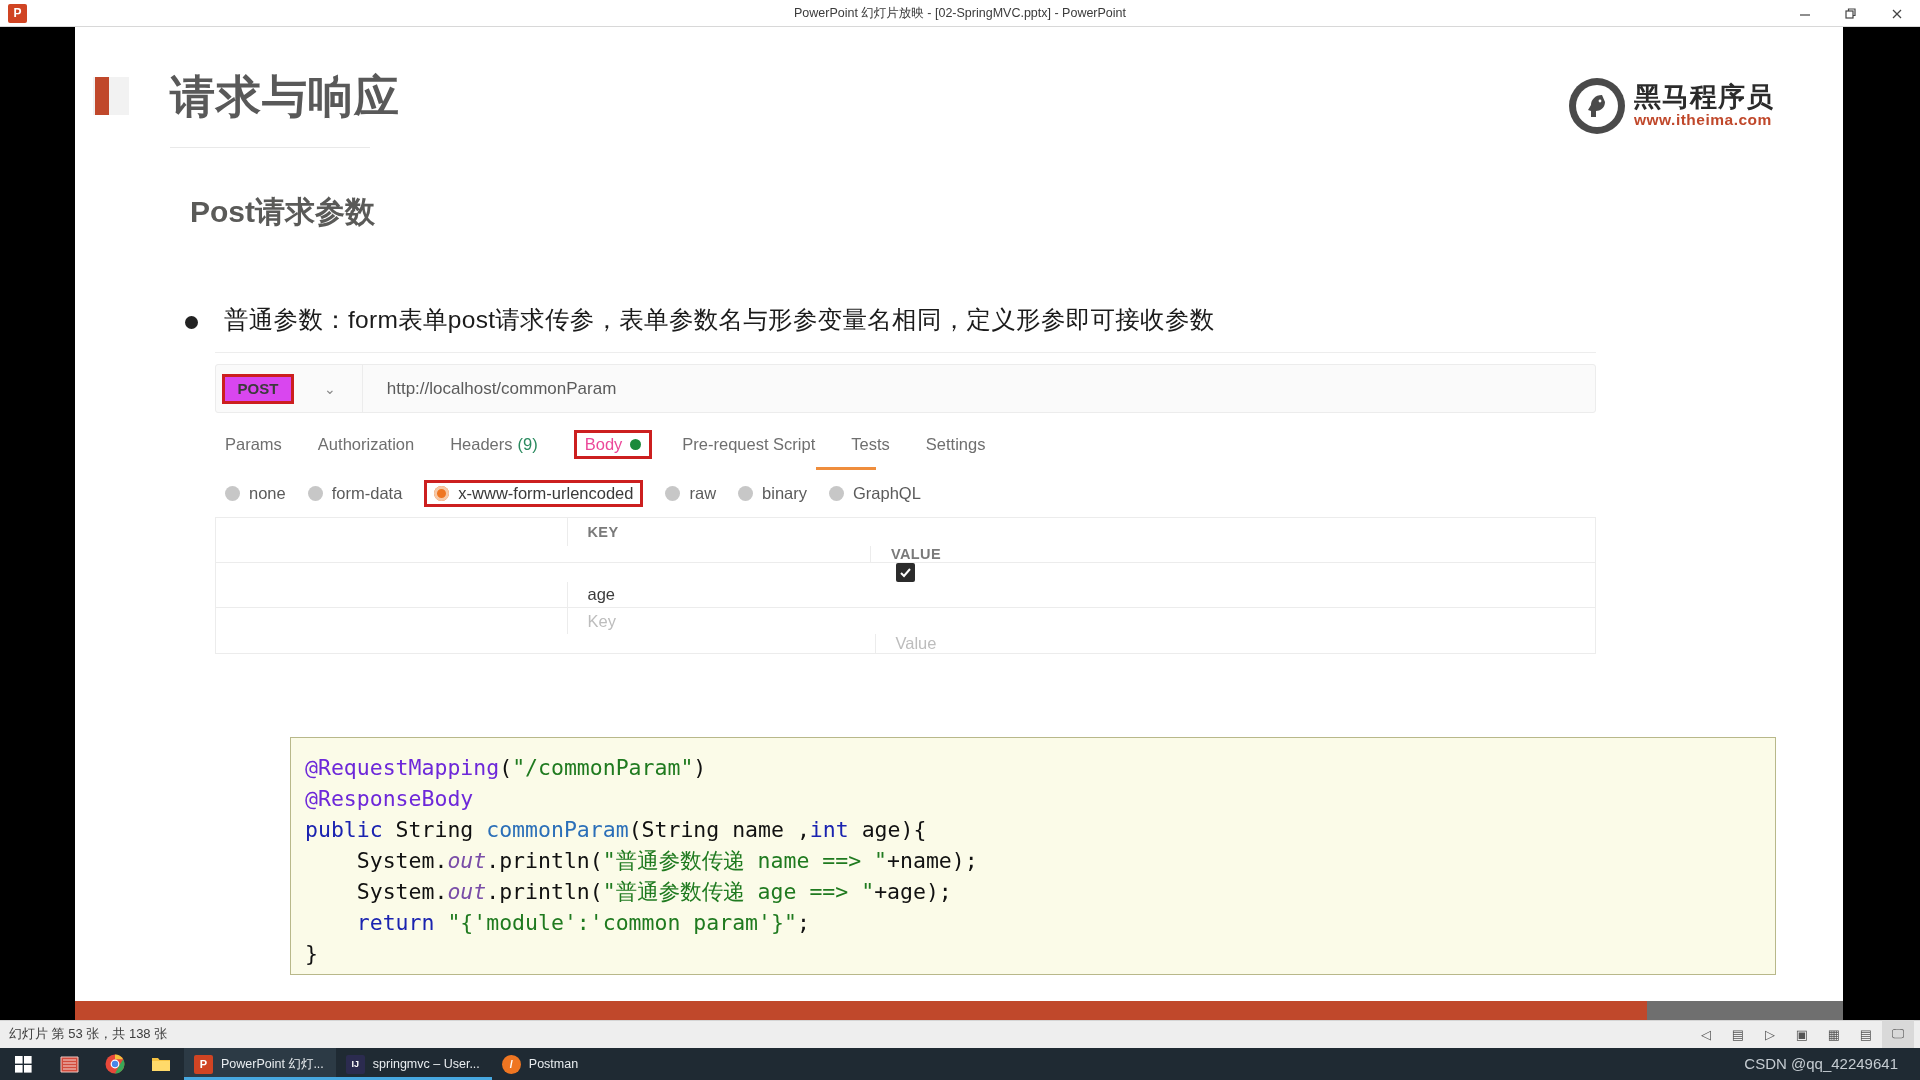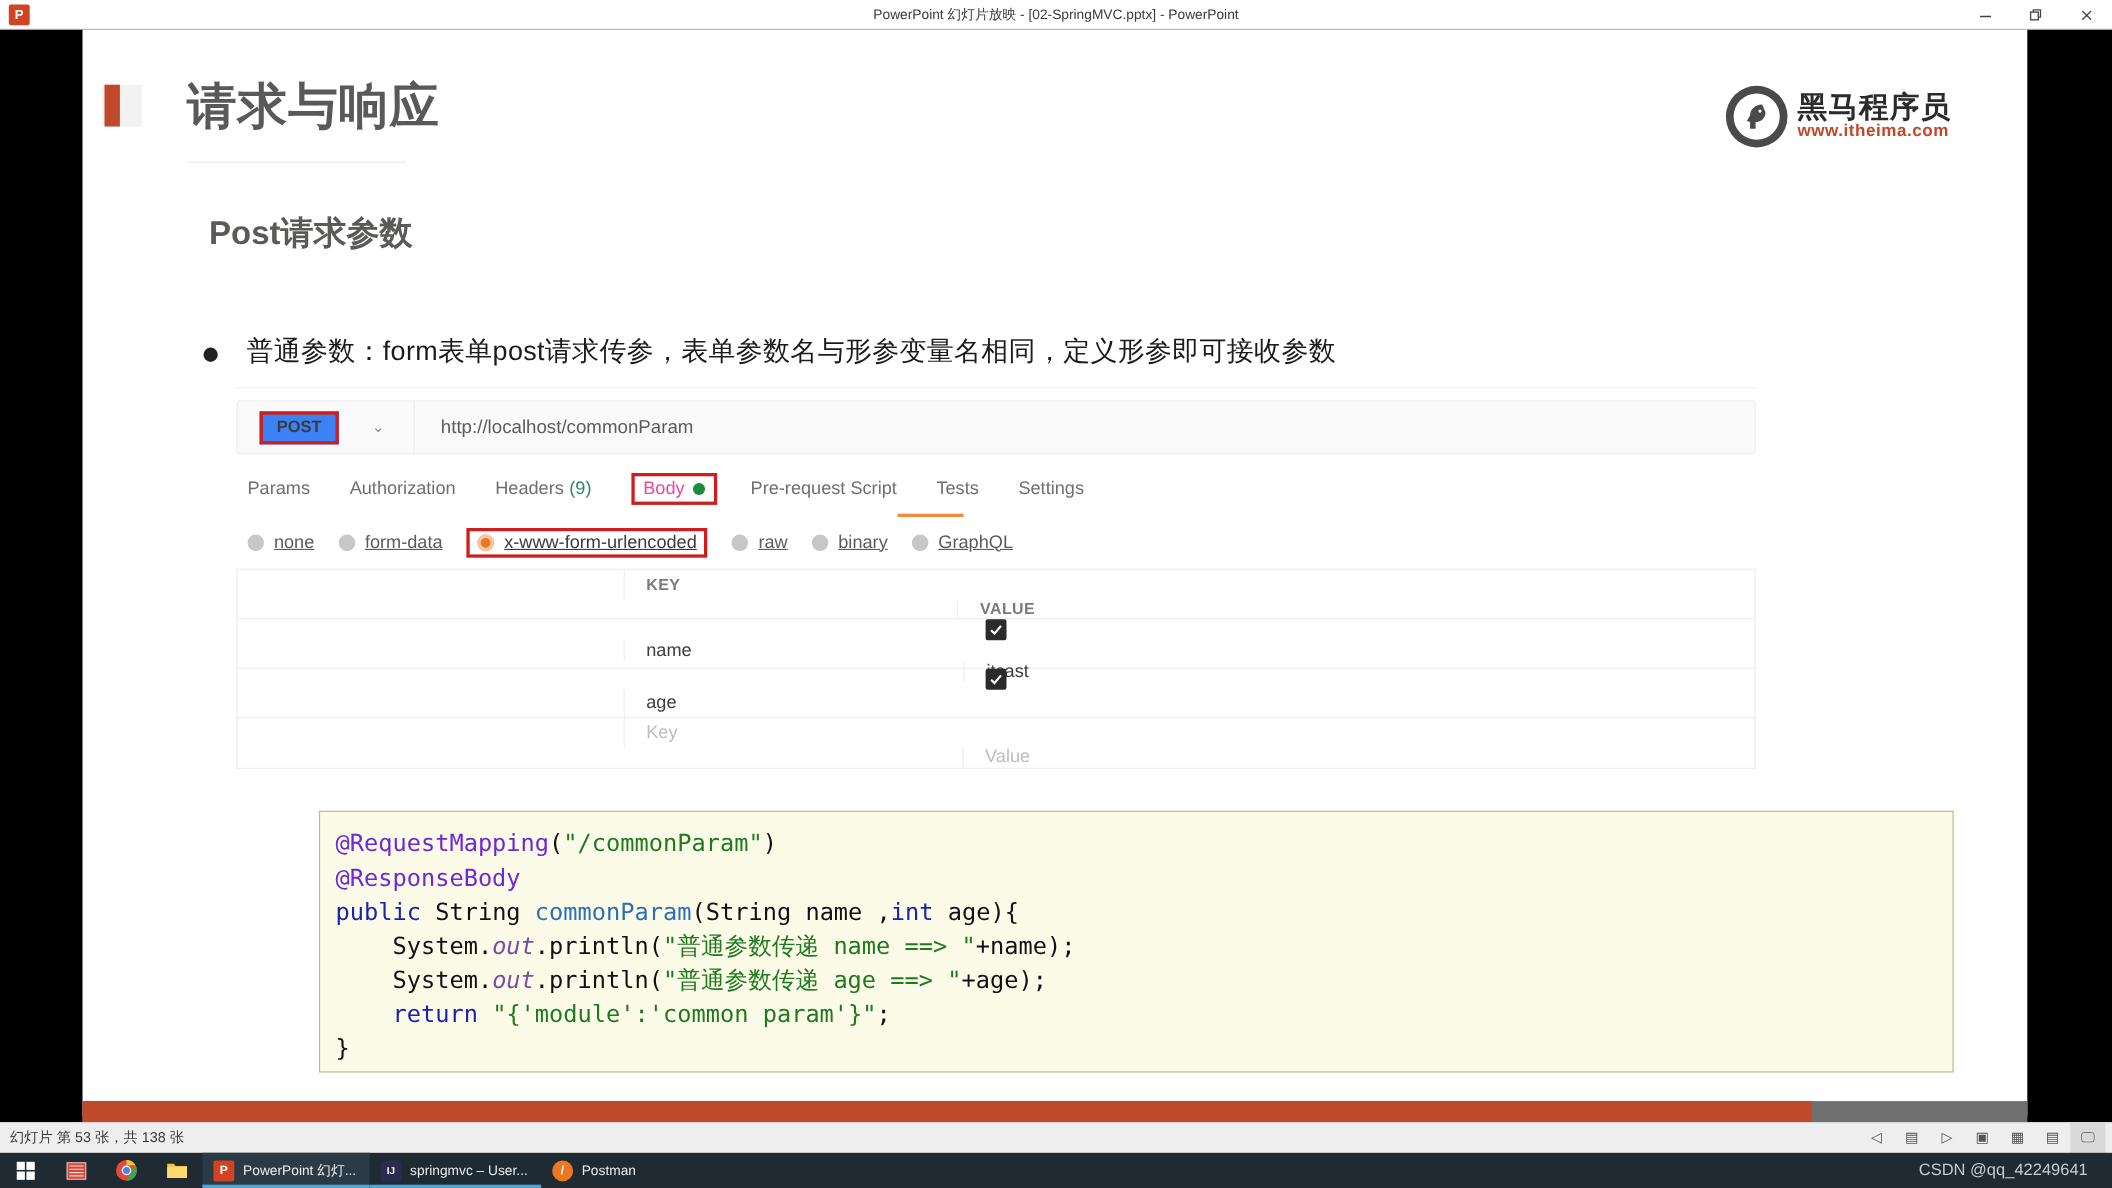--- a/index.html
+++ b/index.html
@@ -79,23 +79,23 @@
     background: #ffffff;
   }
   .pm-topline { position: absolute; left: 0; top: 0; width: 100%; height: 1px; background: #ededed; }
 
   .pm-urlbar {
     position: absolute; left: 0; top: 12px; width: 1381px; height: 49px;
     background: #fafafa; border: 1px solid #ececec; border-radius: 3px;
     display: flex; align-items: center;
   }
   .pm-method {
-    margin-left: 20px; width: 72px; height: 30px;
+    margin-left: 6px; width: 72px; height: 30px;
     border: 3px solid #cc1f1f; display: flex; align-items: center; justify-content: center;
-    background: #3b82f6;
+    background: #d946ef;
   }
   .pm-method span { font-size: 15px; font-weight: bold; color: #3b3b3b; }
   .pm-caret { margin-left: 30px; color: #8b8b8b; font-size: 14px; }
   .pm-vdiv { margin-left: 26px; width: 1px; height: 49px; background: #ececec; }
   .pm-url { margin-left: 24px; font-size: 17px; color: #5b5b5b; }
 
   .pm-tabs {
     position: absolute; left: 10px; top: 72px; height: 40px; display: flex; align-items: center;
   }
   .pm-tab {
@@ -113,21 +113,21 @@
     position: absolute; left: 601px; top: 115px; width: 60px; height: 3px; background: #ef8d3c;
   }
 
   .pm-radios {
     position: absolute; left: 10px; top: 124px; height: 34px; display: flex; align-items: center;
   }
   .pm-radio { display: flex; align-items: center; margin-right: 22px; white-space: nowrap; }
   .pm-radio .circ {
     width: 15px; height: 15px; border-radius: 50%; background: #c7c7c7; margin-right: 9px;
   }
-  .pm-radio .lbl { font-size: 16.5px; color: #5b5b5b; text-decoration: underline; }
+  .pm-radio .lbl { font-size: 16.5px; color: #5b5b5b; }
   .pm-radio.sel { border: 3px solid #cc1f1f; padding: 1px 7px; margin-right: 22px; }
   .pm-radio.sel .circ {
     background: #ef7622; box-shadow: inset 0 0 0 3px #f6c8a6;
   }
   .pm-radio.sel .lbl { color: #3a3a3a; }
 
   .pm-table {
     position: absolute; left: 0; top: 165px; width: 1381px;
     border: 1px solid #ececec; border-collapse: collapse;
   }
@@ -357,35 +357,20 @@
         </div>
         <div class="row">
           <div class="pm-cell-chk">
             <span class="chk">
               <svg width="13" height="13" viewBox="0 0 13 13">
                   <polyline points="2,7 5,10 11,3" fill="none" stroke="#fff" stroke-width="2"></polyline>
                 </svg>
             </span>
           </div>
           <div class="pm-cell-key">
-              <span class="txt">name</span>
-            </div>
-          <div class="pm-cell-val">
-              <span class="txt">itcast</span>
-            </div>
-        </div>
-        <div class="row">
-          <div class="pm-cell-chk">
-            <span class="chk">
-              <svg width="13" height="13" viewBox="0 0 13 13">
-                  <polyline points="2,7 5,10 11,3" fill="none" stroke="#fff" stroke-width="2"></polyline>
-                </svg>
-            </span>
-          </div>
-          <div class="pm-cell-key">
               <span class="txt">age</span>
             </div>
         </div>
         <div class="row">
           <div class="pm-cell-chk"></div>
           <div class="pm-cell-key">
               <span class="muted">Key</span>
             </div>
           <div class="pm-cell-val">
               <span class="muted">Value</span>

